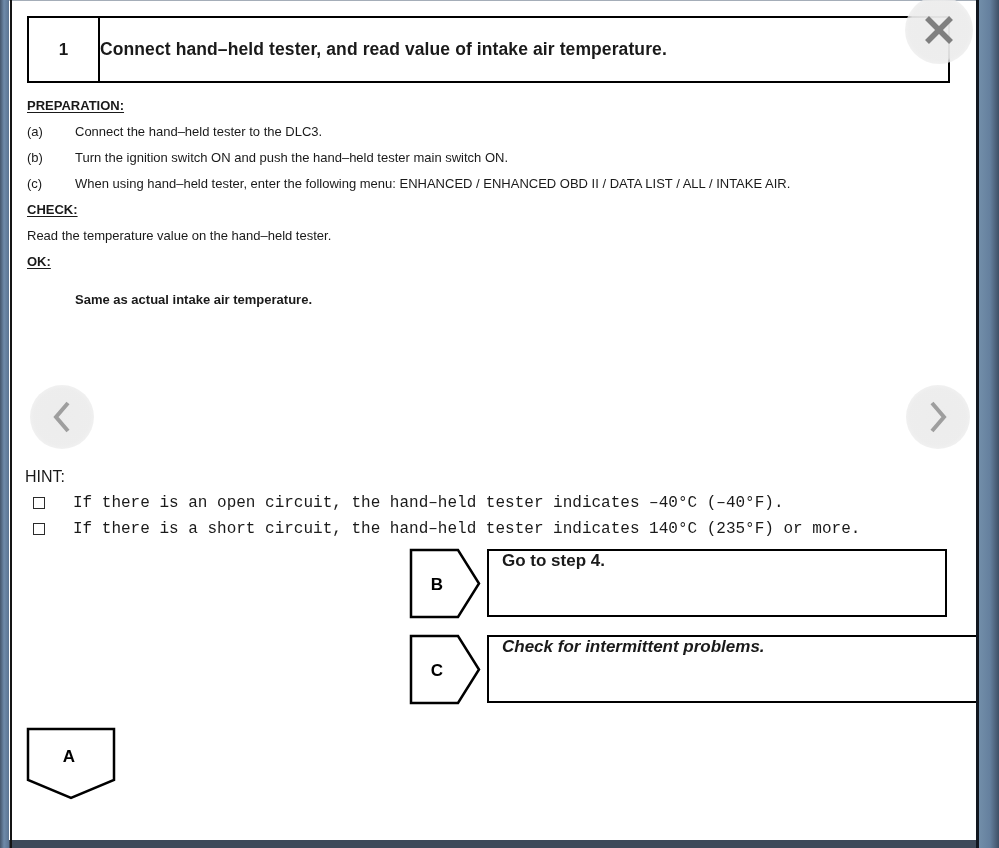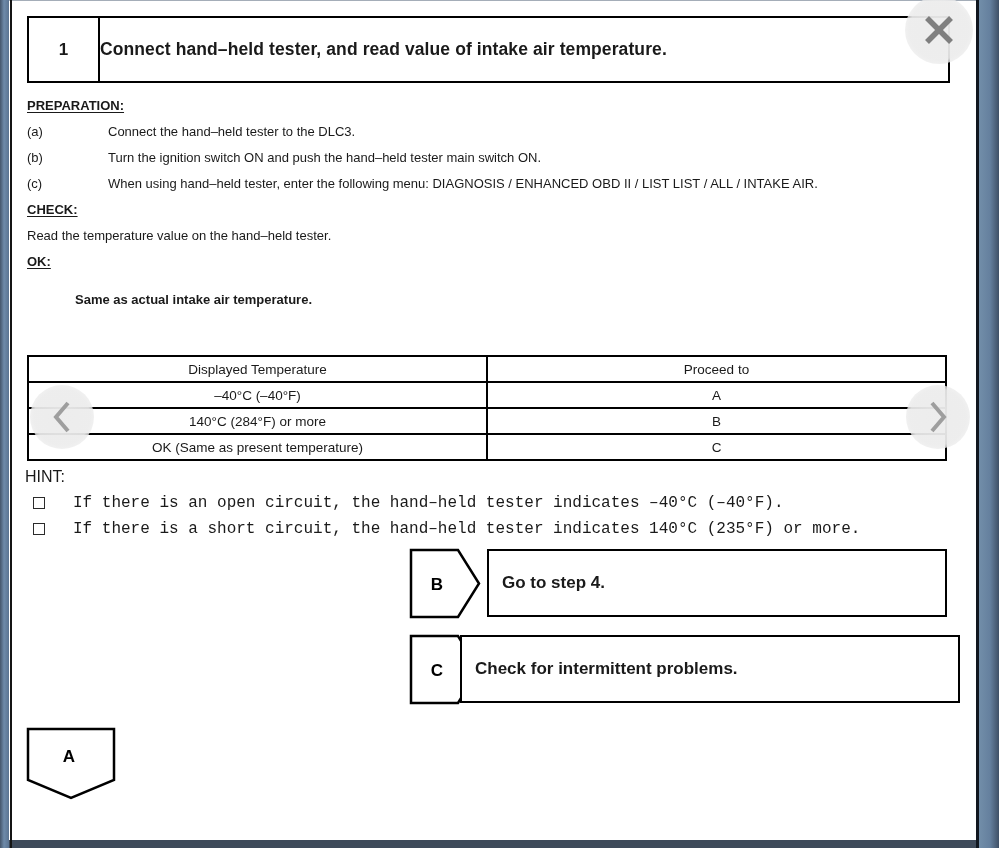--- a/index.html
+++ b/index.html
@@ -85,21 +85,21 @@
     position: absolute; left: 27px; top: 93px; width: 923px;
     font-size: 13px; line-height: 26px;
   }
   .h {
     font-weight: bold;
     text-decoration: underline;
     text-underline-offset: 2px;
   }
   .li-row { display: flex; }
   .li-label { width: 48px; flex: none; }
-  .li-text { flex: 1; padding-right: 2px; margin-left: 33px; }
+  .li-text { flex: 1; padding-right: 2px; }
   .indent { margin-left: 48px; margin-top: 12px; }
   .bold { font-weight: bold; }
   
   .result-table {
     position: absolute; left: 27px; top: 355px; width: 920px;
     border-collapse: collapse;
     font-size: 13.5px;
   }
   .result-table td {
     border: 2px solid #000;
@@ -127,26 +127,26 @@
   .flow-svg { position: absolute; overflow: visible; }
   .flow-shape { fill: #ffffff; stroke: #000000; stroke-width: 2.5px; }
   .flow-letter {
     font-family: "Liberation Sans", sans-serif;
     font-size: 17px; font-weight: bold; fill: #000;
     text-anchor: middle;
   }
   .flow-box {
     position: absolute;
     border: 2.5px solid #000; background: #fff;
-    display: flex; align-items: center;
+    display: flex; align-items: flex-start;
     padding-left: 13px;
     font-weight: bold; font-size: 17px;
   }
   .box-b { left: 487px; top: 549px; width: 460px; height: 68px; }
-  .box-c { left: 460px; top: 635px; width: 500px; height: 68px; }
+  .box-c { left: 487px; top: 635px; width: 500px; height: 68px; font-style: italic; }
 </style>
 </head>
 <body>
 
 <div class="stage">
 
   <div class="bar"></div>
   <div class="edge-left"></div>
   <div class="page-line-left"></div>
   <div class="page-line-right"></div>
@@ -163,48 +163,28 @@
     <div class="li-row">
       <span class="li-label">(a)</span>
       <span class="li-text">Connect the hand–held tester to the DLC3.</span>
     </div>
     <div class="li-row">
       <span class="li-label">(b)</span>
       <span class="li-text">Turn the ignition switch ON and push the hand–held tester main switch ON.</span>
     </div>
     <div class="li-row">
       <span class="li-label">(c)</span>
-      <span class="li-text">When using hand–held tester, enter the following menu: DIAGNOSIS / ENHANCED OBD II / LIST LIST / ALL / INTAKE AIR.</span>
+      <span class="li-text">When using hand–held tester, enter the following menu: ENHANCED / ENHANCED OBD II / DATA LIST / ALL / INTAKE AIR.</span>
     </div>
     <div class="h">CHECK:</div>
     <div>Read the temperature value on the hand–held tester.</div>
     <div class="h">OK:</div>
     <div class="indent bold">Same as actual intake air temperature.</div>
   </div>
 
-  <table class="result-table">
-    <tbody>
-      <tr>
-        <td class="col-left">Displayed Temperature</td>
-        <td>Proceed to</td>
-      </tr>
-      <tr>
-        <td class="col-left">–40°C (–40°F)</td>
-        <td>A</td>
-      </tr>
-      <tr>
-        <td class="col-left">140°C (284°F) or more</td>
-        <td>B</td>
-      </tr>
-      <tr>
-        <td class="col-left">OK (Same as present temperature)</td>
-        <td>C</td>
-      </tr>
-    </tbody>
-  </table>
 
   <div class="hint">
     <div>HINT:</div>
     <div class="hint-row">
       <span class="hint-box"></span>
       <span class="hint-text">If there is an open circuit, the hand–held tester indicates –40°C (–40°F).</span>
     </div>
     <div class="hint-row">
       <span class="hint-box"></span>
       <span class="hint-text">If there is a short circuit, the hand–held tester indicates 140°C (235°F) or more.</span>

